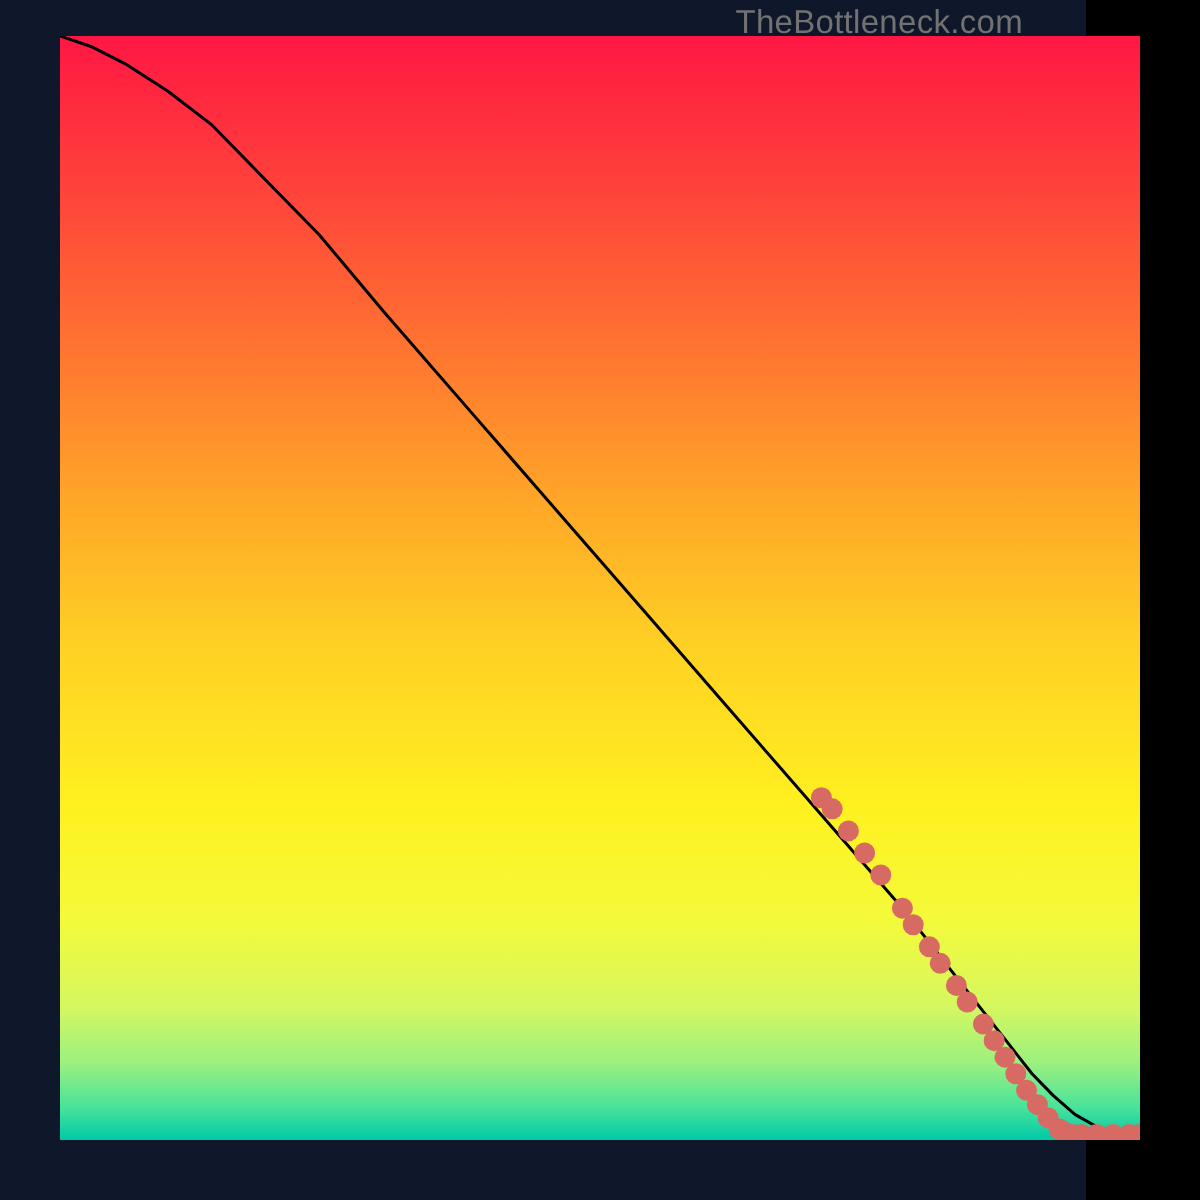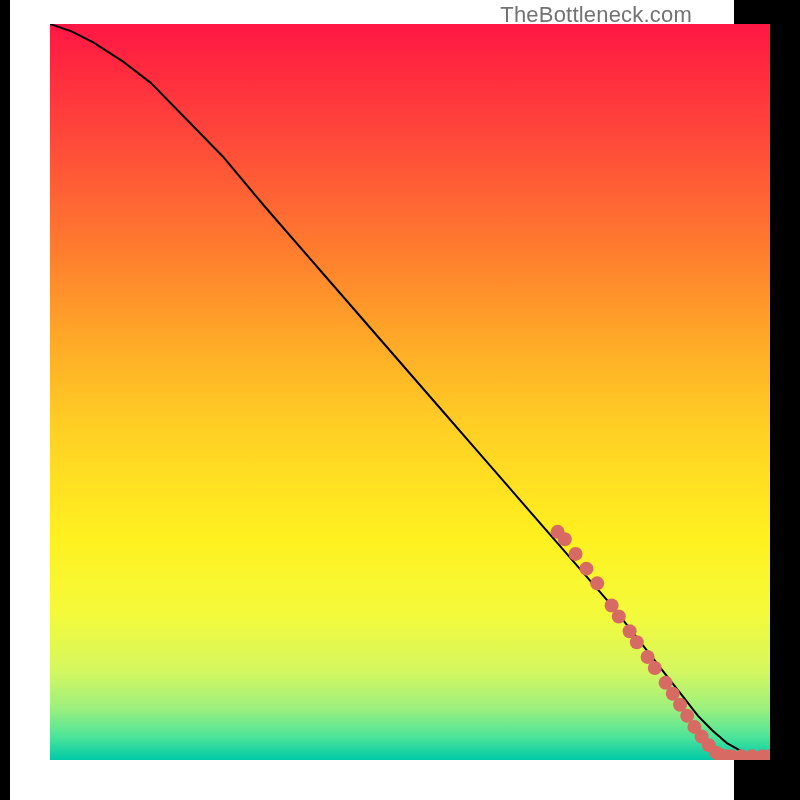--- a/index.html
+++ b/index.html
@@ -8,22 +8,21 @@
     width: 800px;
     height: 800px;
     background: #000;
     font-family: Arial, Helvetica, sans-serif;
     overflow: hidden;
   }
   .frame {
     position: relative;
     width: 724px;
     height: 800px;
-    background: #ffffff;
-    margin-left: 10px;
+    background: #0f172a;
   }
   .plot {
     position: absolute;
     left: 40px;
     top: 24px;
     width: 720px;
     height: 736px;
     
     background: linear-gradient(to bottom,
       #ff1744 0%,

